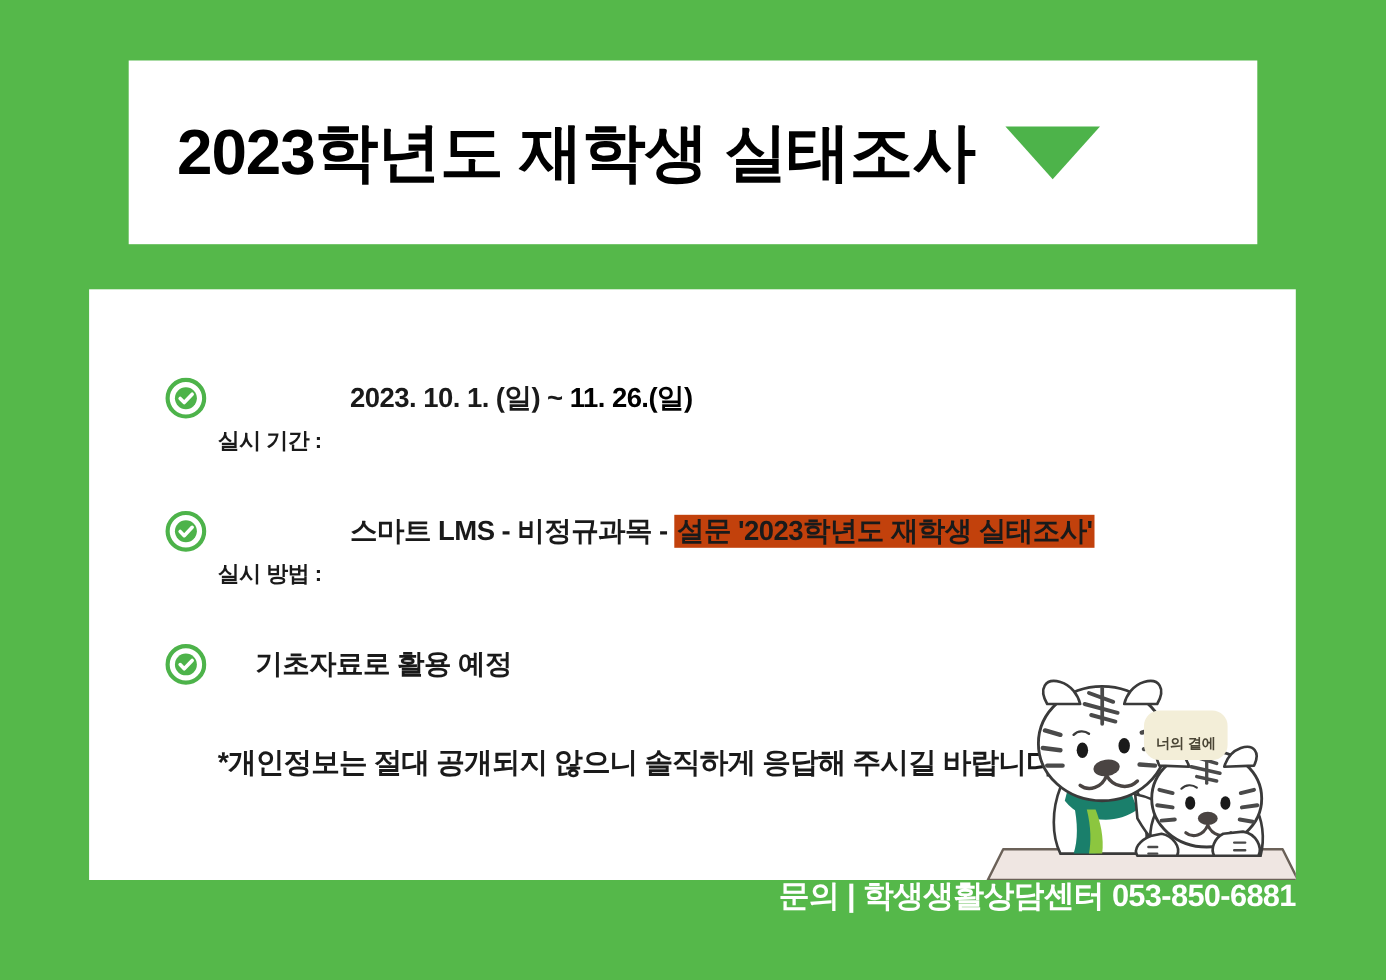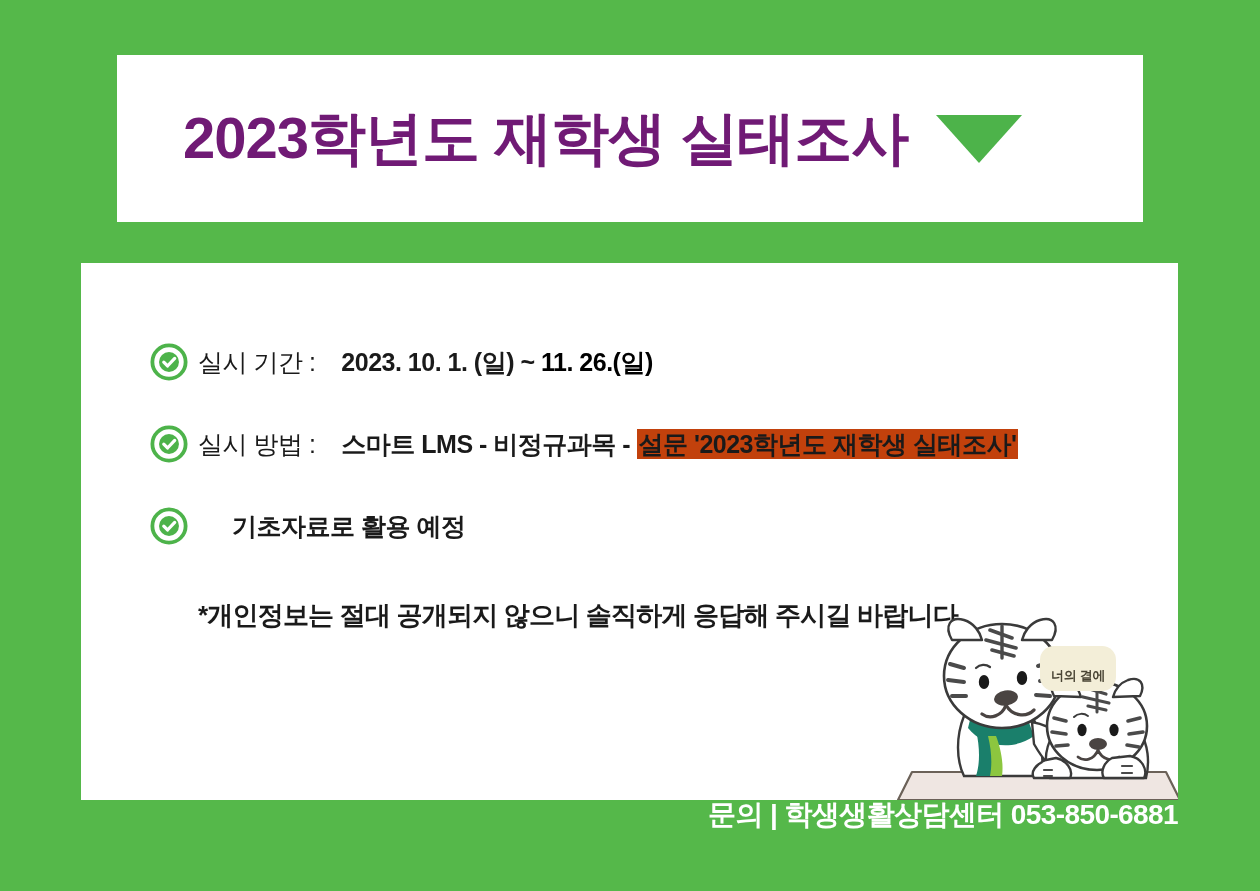--- a/index.html
+++ b/index.html
@@ -20,24 +20,24 @@
   
   .title-panel{
     position:absolute;
     left:117px; top:55px;
     width:1026px; height:167px;
     background:#ffffff;
     display:flex;
     align-items:center;
   }
   .title-text{
-    margin-left:66px;
+    margin-left:44px;
     font-size:58px;
     font-weight:bold;
-    color:#701a75;
+    color:#000000;
     letter-spacing:-1px;
     white-space:nowrap;
     font-family:"Liberation Sans", sans-serif;
   }
   .title-triangle{
     margin-left:28px;
     width:0; height:0;
     border-left:43px solid transparent;
     border-right:43px solid transparent;
     border-top:48px solid #4db34a;
@@ -68,26 +68,27 @@
   
   .check-icon{
     flex:0 0 auto;
     width:38px; height:38px;
     margin-right:10px;
     margin-top:1px;
   }
 
   .row-label{
     flex:0 0 auto;
-    font-size:25px;
-    font-weight:normal;
+    font-size:20px;
+    font-weight:bold;
     color:#1a1a1a;
     letter-spacing:-0.5px;
     white-space:nowrap;
     line-height:40px;
+    margin-top:39px;
   }
 
   .row-value{
     font-size:25px;
     font-weight:bold;
     color:#1a1a1a;
     letter-spacing:-0.5px;
     line-height:40px;
     white-space:nowrap;
   }

